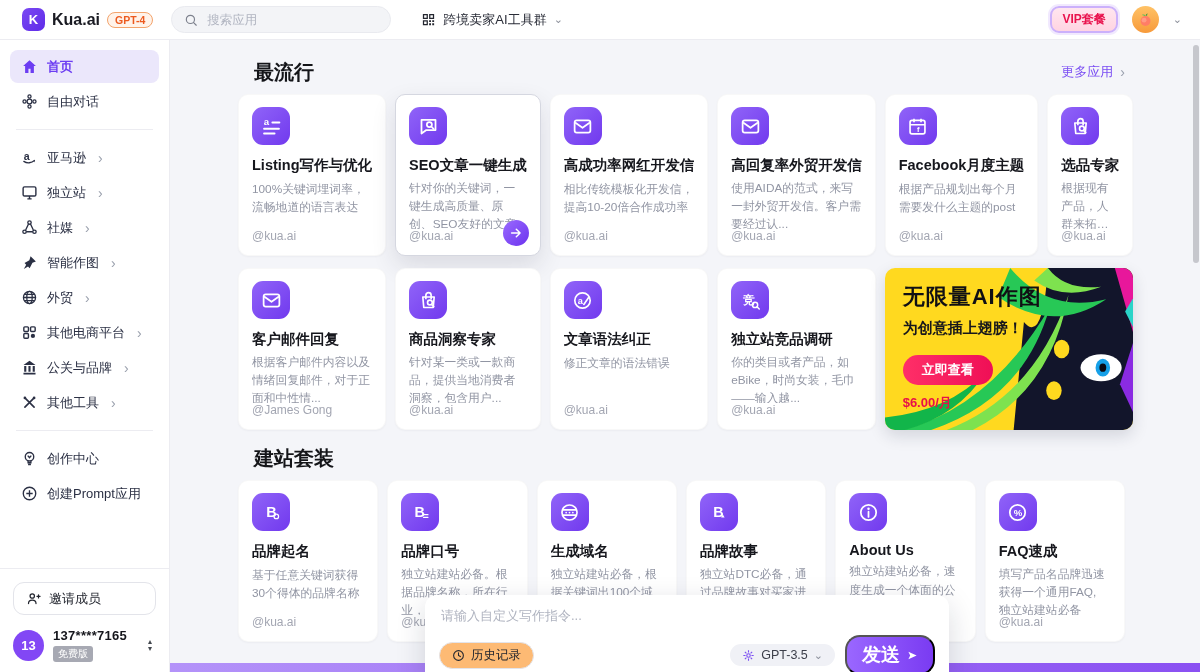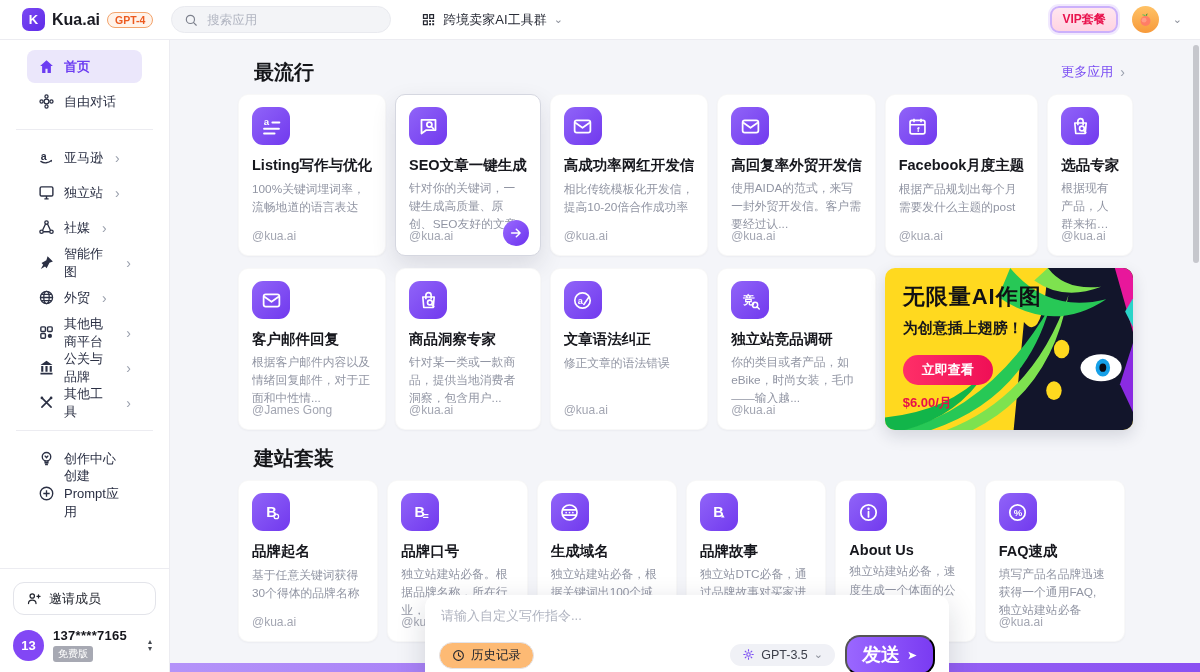--- a/index.html
+++ b/index.html
@@ -27,21 +27,21 @@
   .vip-btn{background:linear-gradient(180deg,#ffe6ef,#ffd4e2);border:2px solid #cbb0fb;color:#e9134e;
            font-size:12px;font-weight:800;border-radius:9px;padding:3px 10px;cursor:pointer;
            box-shadow:0 0 0 2px rgba(203,176,251,.28);}
   .avatar{width:27px;height:27px;border-radius:50%;background:linear-gradient(180deg,#ffc266,#f79a3b);
           display:flex;align-items:center;justify-content:center;cursor:pointer;overflow:hidden;}
   .avatar svg{width:17px;height:17px;}
   
   .sidebar{position:absolute;top:40px;left:0;bottom:0;width:170px;background:#fff;border-right:1px solid #ececf1;
            z-index:20;display:flex;flex-direction:column;overflow:hidden;}
   .nav{padding-top:8px;}
-  .nav-item{display:flex;align-items:center;gap:9px;height:33px;padding:0 11px;margin:2px 27px;border-radius:8px;
+  .nav-item{display:flex;align-items:center;gap:9px;height:33px;padding:0 11px;margin:2px 10px;border-radius:8px;
             font-size:13px;color:#2b3044;cursor:pointer;}
   .nav-item.active{background:#ebe7fb;color:#6c3df2;font-weight:700;}
   .nav-item .icon{width:17px;height:17px;flex:0 0 17px;color:#2b3044;display:flex;}
   .nav-item.active .icon{color:#6c3df2;}
   .nav-item .icon svg{width:100%;height:100%;}
   .chev{color:#9aa0ad;font-size:14px;margin-left:3px;line-height:1;}
   .nav-div{height:1px;background:#ececf1;margin:9px 16px;}
   .side-bottom{margin-top:auto;border-top:1px solid #ececf1;padding:13px 13px 10px;}
   .invite-btn{display:flex;align-items:center;gap:8px;border:1px solid #e3e4ea;border-radius:11px;height:33px;
               padding:0 12px;font-size:13px;color:#23262f;background:#fff;cursor:pointer;width:100%;}
@@ -83,21 +83,21 @@
              font-size:13px;font-weight:800;border-radius:16px;padding:6px 19px;cursor:pointer;}
   .promo-price{margin-top:9px;font-size:13px;font-weight:800;color:#e81048;}
   
   .chatbox{position:absolute;left:425px;top:595px;width:524px;z-index:40;background:#fff;border-radius:12px;
            box-shadow:0 10px 30px rgba(20,22,50,.16);padding:11px 14px 10px;}
   .chat-input{width:100%;border:none;outline:none;font-size:13px;color:#333;padding:2px 2px 12px;background:transparent;}
   .chat-row{display:flex;align-items:center;gap:10px;}
   .history-btn{display:flex;align-items:center;gap:6px;border:1px solid #e3e4ea;border-radius:15px;padding:4px 12px;
                font-size:12.5px;color:#23262f;background:#fdba74;cursor:pointer;}
   .history-btn .icon{width:13px;height:13px;color:#23262f;display:flex;}
-  .model-pill{margin-left:auto;display:flex;align-items:flex-start;gap:6px;background:#f0f1f6;border-radius:15px;
+  .model-pill{margin-left:auto;display:flex;align-items:center;gap:6px;background:#f0f1f6;border-radius:15px;
               padding:4px 12px;font-size:12.5px;color:#3c3f4a;cursor:pointer;}
   .model-pill .icon{width:13px;height:13px;color:#7a4df3;display:flex;}
   .send-btn{display:flex;align-items:center;gap:7px;background:linear-gradient(90deg,#9a67ff,#7a3bf2);
             border-radius:15px;padding:5px 15px;color:#fff;font-size:19px;font-weight:700;cursor:pointer;}
   .send-btn .icon{width:11px;height:11px;display:flex;}
   
   .bottom-bar{position:absolute;left:170px;right:0;bottom:0;height:9px;
               background:linear-gradient(90deg,#b493f9,#8a50f2);z-index:35;}
   .scroll-thumb{position:absolute;right:1px;top:45px;width:6px;height:218px;border-radius:3px;background:#c6c7cd;z-index:50;cursor:pointer;}
   .icon svg,.tile svg,.go-btn svg{display:block;}

